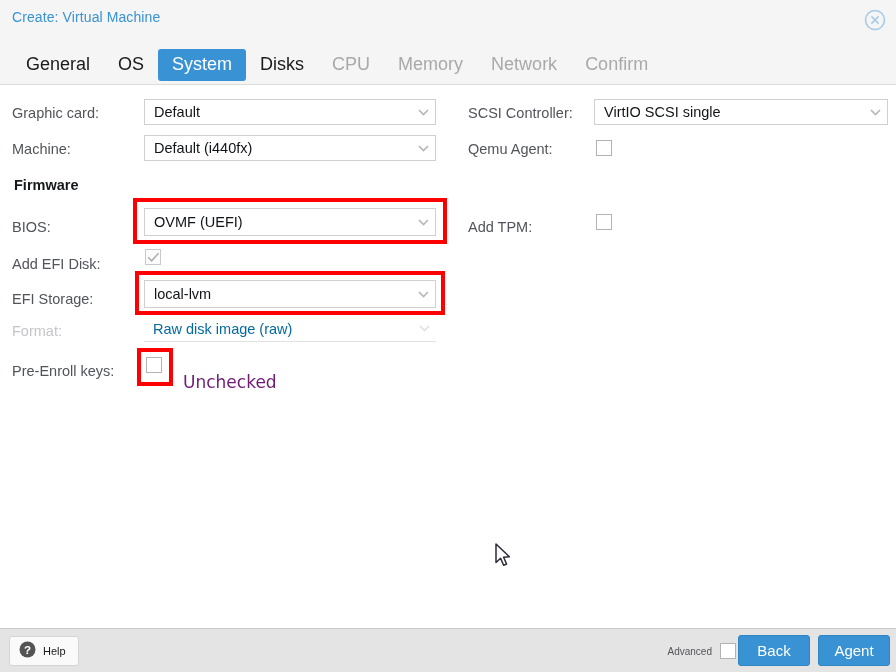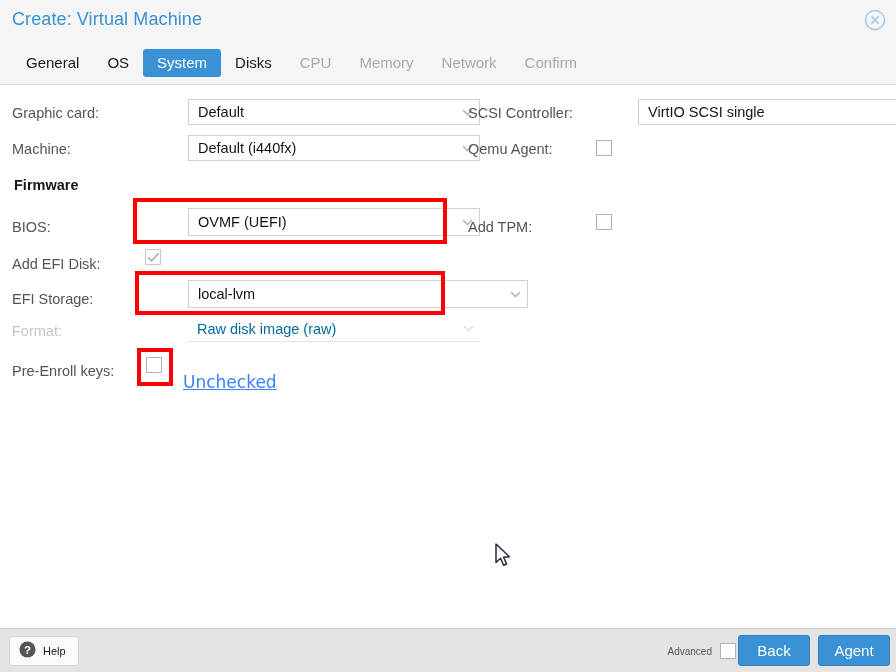--- a/index.html
+++ b/index.html
@@ -12,33 +12,33 @@
   #app { position: relative; width: 896px; height: 672px; }
 
   
   .header {
     position: absolute; left: 0; top: 0; width: 896px; height: 85px;
     background: #f5f5f5;
     border-bottom: 1px solid #dcdcdc;
   }
   .title {
     position: absolute; left: 12px; top: 9px;
-    font-size: 18px; color: #3892d4; letter-spacing: .1px;
+    font-size: 14px; color: #3892d4; letter-spacing: .1px;
   }
   .close-btn {
     position: absolute; right: 8px; top: 7px;
     width: 26px; height: 26px; cursor: pointer;
     display: flex; align-items: center; justify-content: center;
   }
   .tabs {
     position: absolute; left: 12px; top: 49px;
     display: flex; align-items: center; gap: 0px;
   }
   .tab {
-    font-size: 15px; color: #1a1a1a;
+    font-size: 18px; color: #1a1a1a;
     padding: 5px 14px 6px 14px;
     cursor: pointer; white-space: nowrap;
     border-radius: 3px;
   }
   .tab.disabled { color: #a9a9a9; cursor: default; }
   .tab.active { background: #3892d4; color: #ffffff; }
 
   
   .body { position: absolute; left: 0; top: 85px; width: 896px; height: 543px; background: #fff; }
   .col { position: absolute; top: 0; }
@@ -54,21 +54,20 @@
   .section-head {
     position: absolute; font-size: 14.5px; color: #16191c; font-weight: bold;
   }
 
   .field {
     position: absolute; height: 26px;
     background: #ffffff;
     border: 1px solid #d0d0d0;
     display: flex; align-items: center;
     cursor: pointer;
-    margin-left: 44px;
   }
   .field .val {
     font-size: 14.5px; color: #111418;
     padding-left: 9px; flex: 1;
     white-space: nowrap; overflow: hidden;
   }
   .field .chev {
     width: 24px; display: flex; align-items: center; justify-content: center;
   }
   .field.disabled {
@@ -85,23 +84,23 @@
   .cb.disabled { border-color: #c9c9c9; background: #fbfbfb; cursor: default; }
 
   
   .annot-box {
     position: absolute;
     border: 4px solid #fe0000;
     pointer-events: none;
   }
   .annot-text {
     position: absolute;
-    color: #3b82f6; font-size: 17px;
+    color: #701a75; font-size: 17px;
     font-family: "DejaVu Sans", sans-serif;
-    white-space: nowrap; pointer-events: none; text-decoration: underline;
+    white-space: nowrap; pointer-events: none;
   }
 
   
   .cursor { position: absolute; pointer-events: none; }
 
   
   .footer {
     position: absolute; left: 0; top: 628px; width: 896px; height: 44px;
     background: #e4e4e4; border-top: 1px solid #c8c8c8;
   }
@@ -201,21 +200,21 @@
       </div>
       <span class="cb disabled" style="left:145px; top:164px;">
         <svg width="13" height="11" viewBox="0 0 13 11">
             <path d="M1.2 5.2 L4.6 8.8 L11.6 1.2" fill="none" stroke="#adadad" stroke-width="1.5"></path>
           </svg>
       </span>
 
       <div class="row" style="left:12px; top:198px;">
         <span class="lbl">EFI Storage:</span>
       </div>
-      <div class="field" style="left:144px; top:195px; width:340px; height:28px;">
+      <div class="field" style="left:144px; top:195px; width:292px; height:28px;">
         <span class="val">local-lvm</span>
         <span class="chev">
           <svg width="11" height="7" viewBox="0 0 11 7">
               <path d="M1 1 L5.5 5.6 L10 1" fill="none" stroke="#b6b6b6" stroke-width="1.6"></path>
             </svg>
         </span>
       </div>
 
       <div class="row" style="left:12px; top:230px;">
         <span class="lbl dim">Format:</span>

